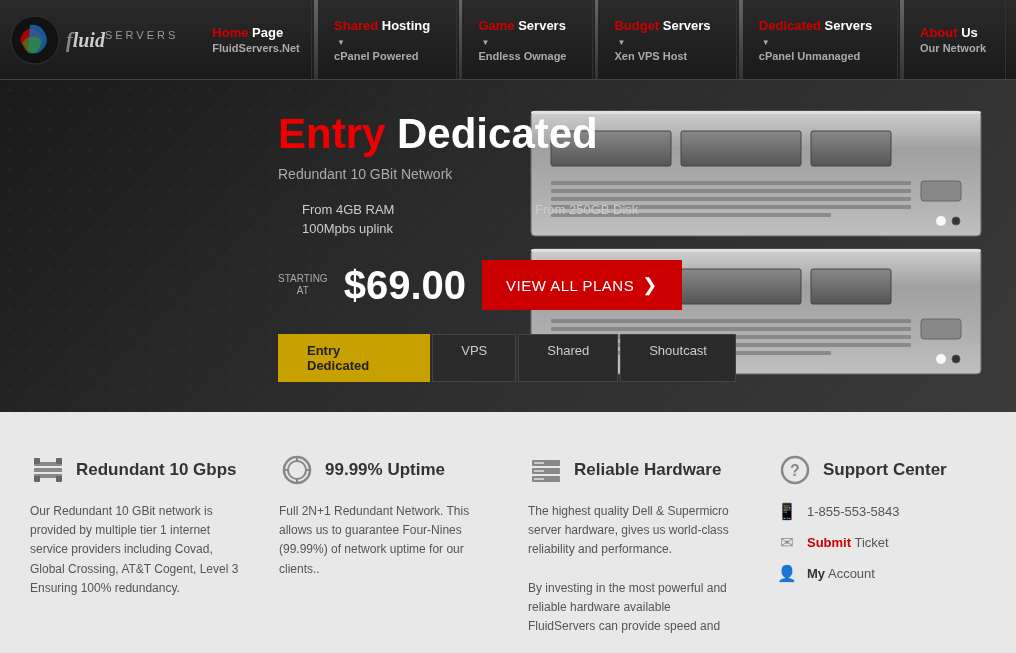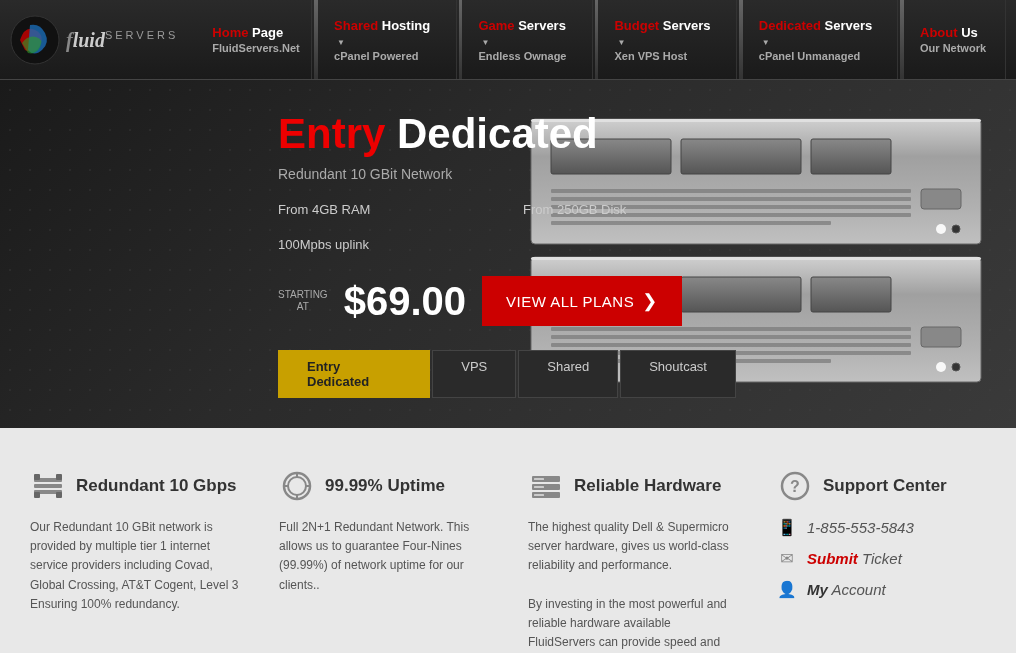--- a/index.html
+++ b/index.html
@@ -111,22 +111,23 @@
     }
     .hero-title .bold-red { color: #e00; font-weight: 900; }
     .hero-subtitle {
       font-size: 14px;
       color: #aaa;
       margin-bottom: 20px;
     }
     .hero-features {
       display: grid;
       grid-template-columns: 1fr 1fr;
-      gap: 20px 30px;
+      gap: 4px 30px;
       margin-bottom: 24px;
+      margin-left: 24px;
     }
     .hero-feature {
       font-size: 13px;
       color: #ccc;
     }
     .hero-pricing {
       display: flex;
       align-items: center;
       gap: 16px;
       margin-bottom: 24px;
@@ -235,23 +236,22 @@
       gap: 10px;
       margin-bottom: 12px;
     }
     .support-icon {
       color: #888;
       font-size: 16px;
       width: 20px;
       text-align: center;
     }
     .support-text {
-      font-size: 15px;
+      font-size: 13px;
       color: #555;
-      font-style: italic;
     }
     .support-text strong { color: #c00; font-weight: bold; }
     .support-text .my-text { font-weight: bold; color: #333; }
   </style>
 </head>
 <body>
 
 <nav>
   <div class="logo-area">
     <svg class="logo-icon" viewBox="0 0 50 50">

